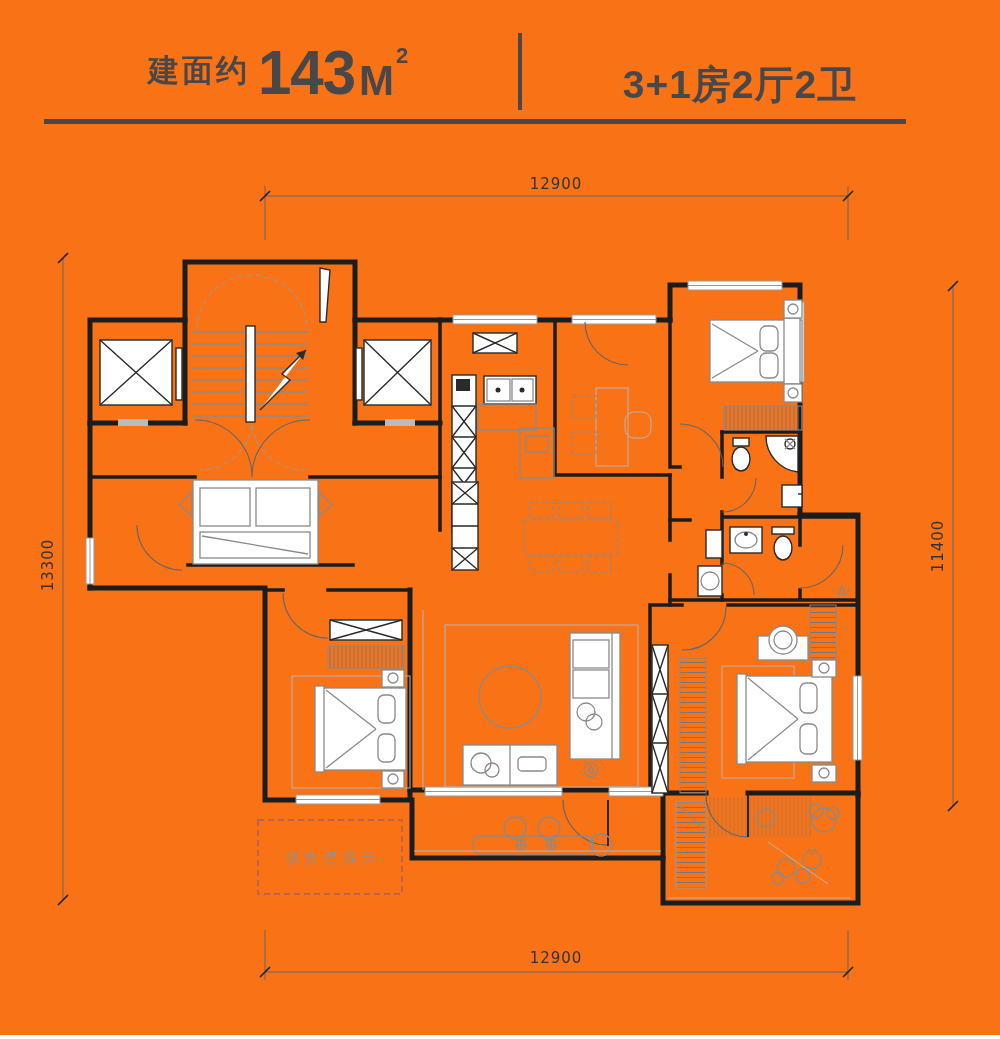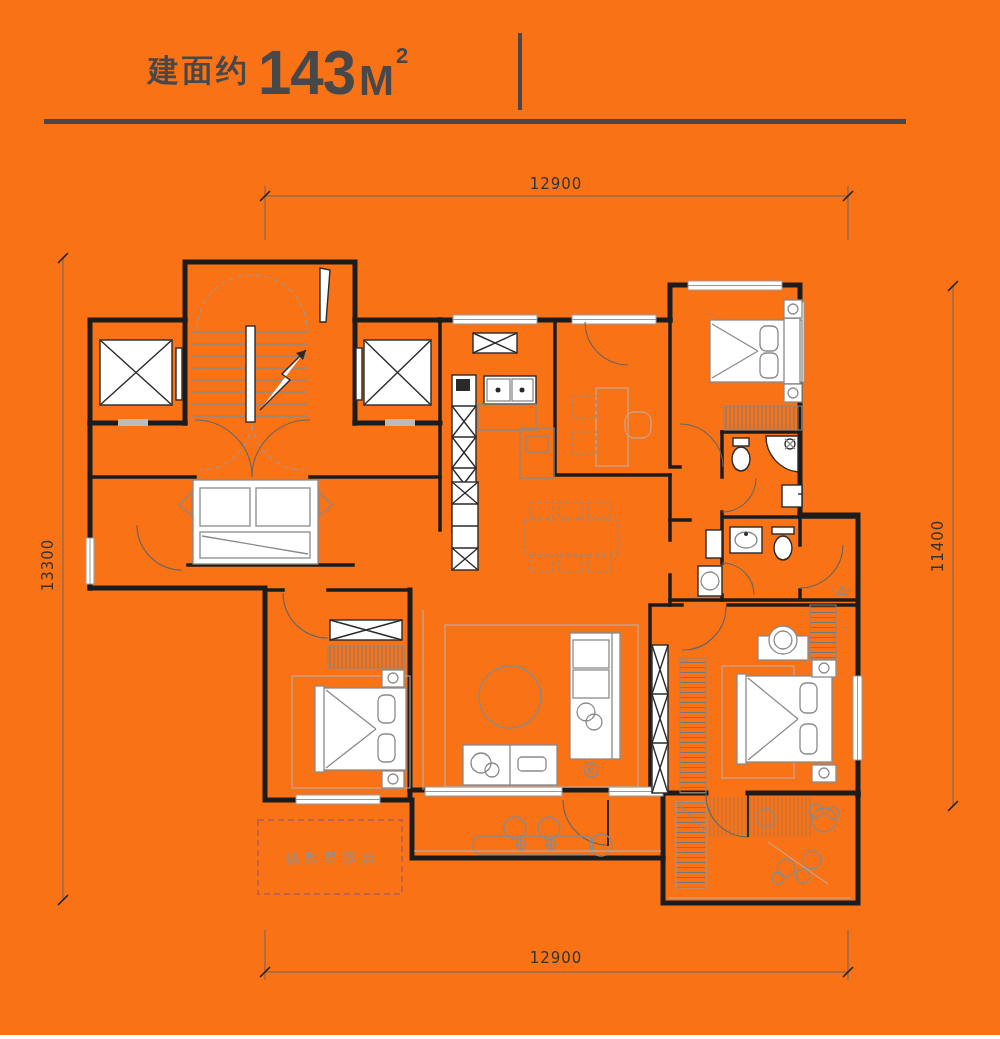--- a/index.html
+++ b/index.html
@@ -45,20 +45,21 @@
 
 <div class="stage">
 
   <div class="hdr-left">
     <span class="hdr-prefix">建面约</span>
     <span class="hdr-value">143</span>
     <span class="hdr-unit">M</span>
     <span class="hdr-sup">2</span>
   </div>
   <div class="hdr-divider"></div>
+  <div class="hdr-right">3+1房2厅2卫</div>
   <div class="hdr-rule"></div>
 
   <svg width="1000" height="1039" viewBox="0 0 1000 1039">
     <defs>
       <pattern id="hatchV" width="4" height="8" patternUnits="userSpaceOnUse">
         <path d="M2,0 V8" stroke="#777" stroke-width="1"></path>
       </pattern>
       <pattern id="hatchH" width="8" height="5" patternUnits="userSpaceOnUse">
         <path d="M0,2.5 H8" stroke="#777" stroke-width="1"></path>
       </pattern>

